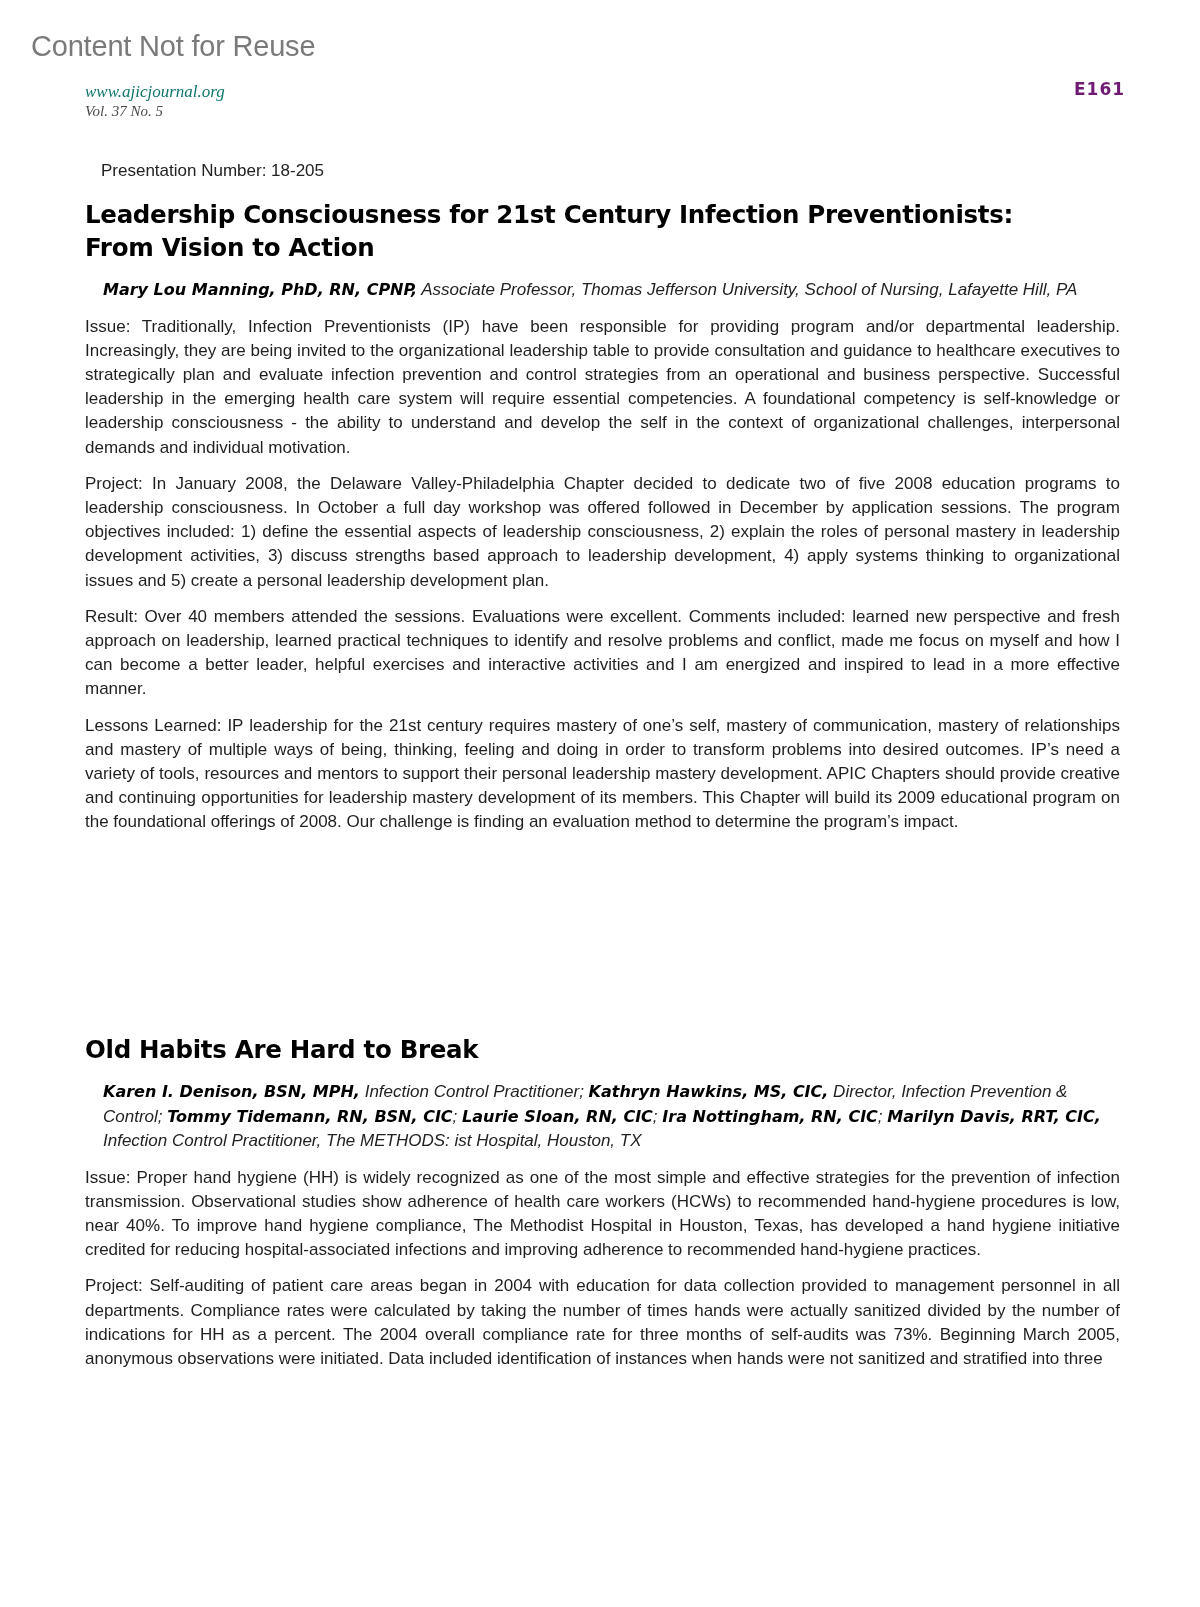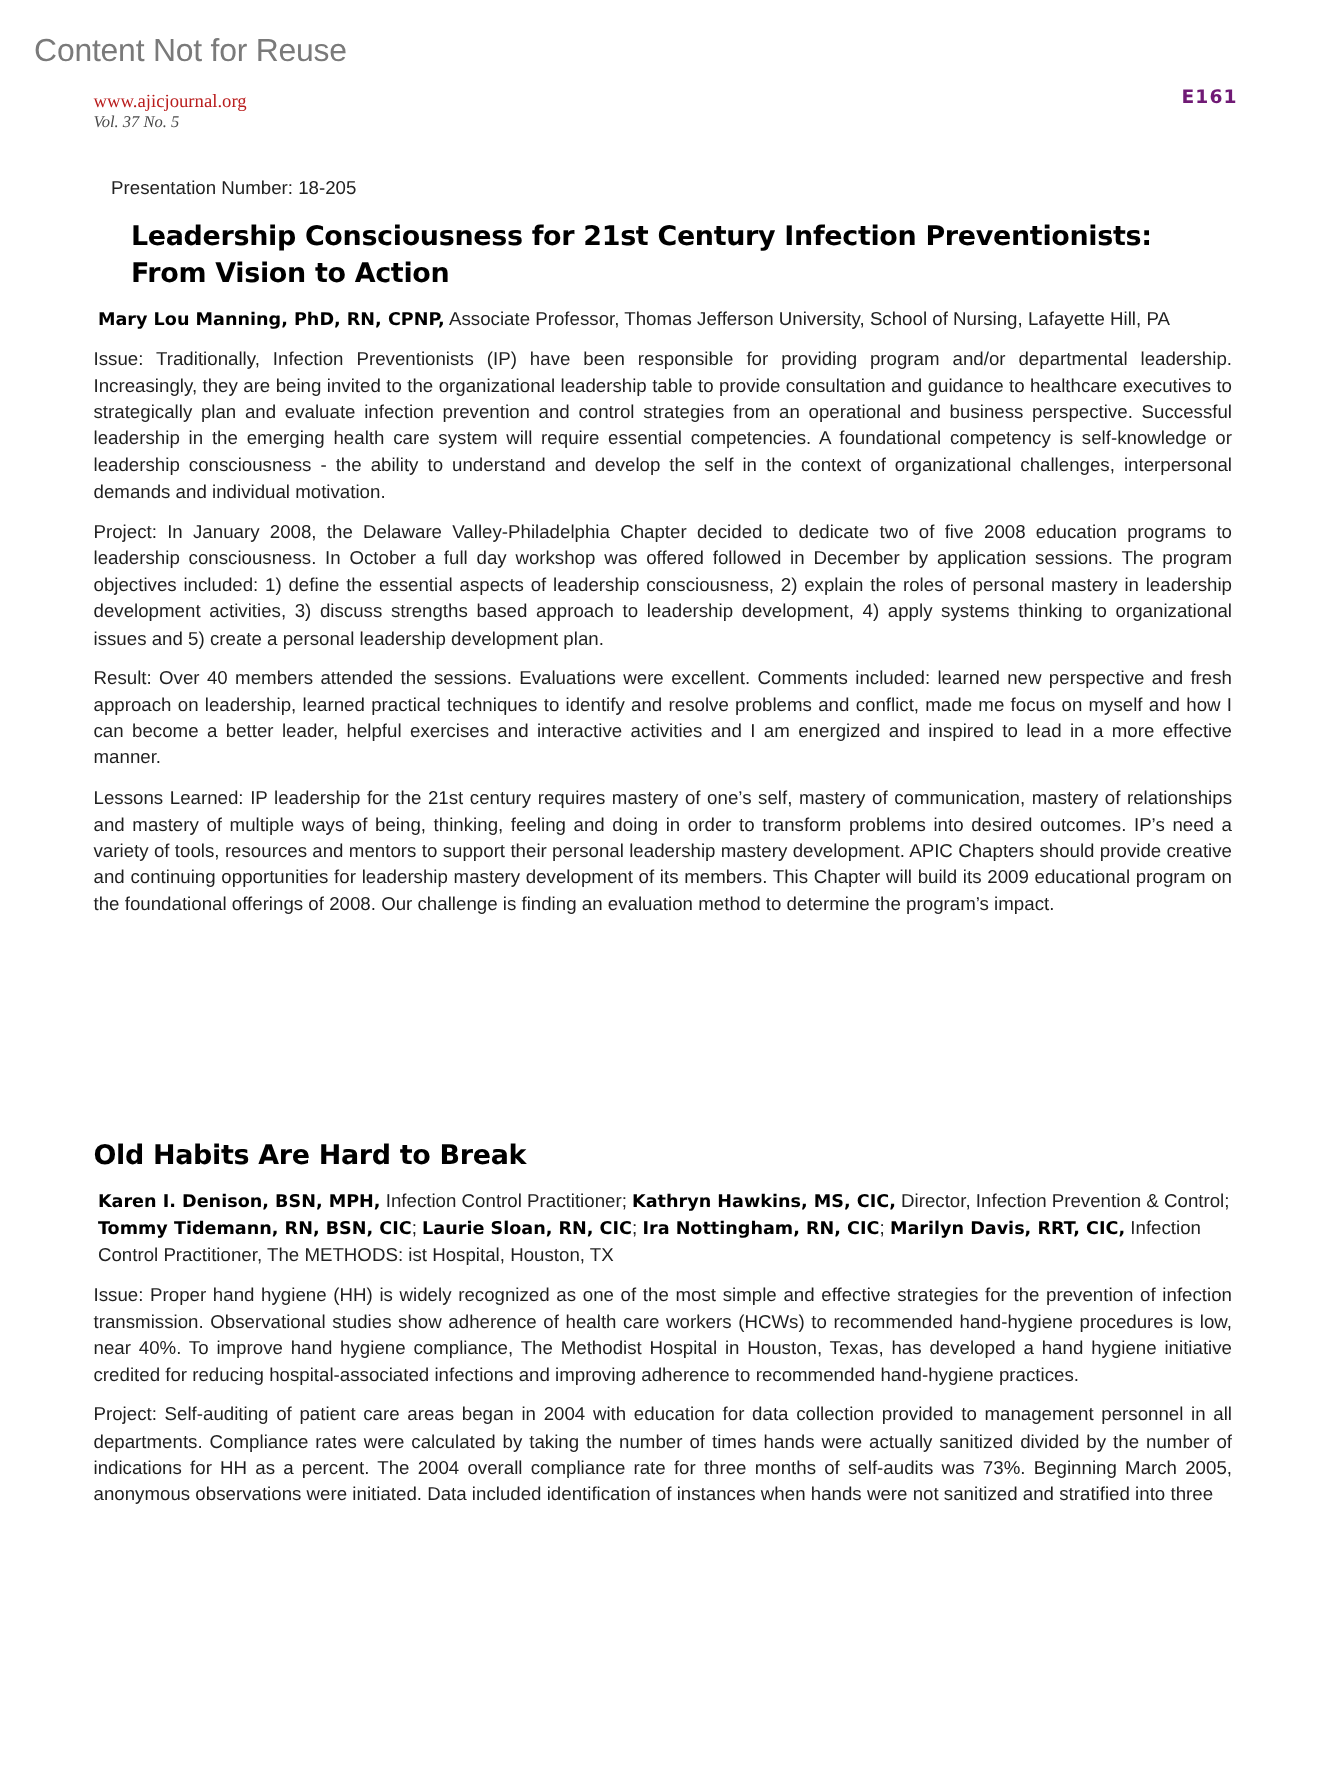--- a/index.html
+++ b/index.html
@@ -1,38 +1,38 @@
 <!DOCTYPE html>
 <html><head>
   <meta charset="utf-8">
   <style>
     html, body { margin: 0; padding: 0; background: #ffffff; }
     body { width: 1200px; height: 1607px; position: relative; overflow: hidden; font-family: "Liberation Sans", sans-serif; color: #1f1f1f; }
     .watermark { position: absolute; left: 31px; top: 30px; font-size: 29px; color: #7a7a7a; font-family: "Liberation Sans", sans-serif; letter-spacing: -0.2px; }
-    .journal-url { position: absolute; left: 85px; top: 82px; font-family: "Liberation Serif", serif; font-size: 17px; color: #b91c1c; }
+    .journal-url { position: absolute; left: 85px; top: 82px; font-family: "Liberation Serif", serif; font-style: italic; font-size: 17px; color: #0f766e; }
     .journal-vol { position: absolute; left: 85px; top: 103px; font-family: "Liberation Serif", serif; font-style: italic; font-size: 15px; color: #4a4a4a; }
     .page-num { position: absolute; left: 1074px; top: 79px; font-family: "DejaVu Sans", sans-serif; font-weight: bold; font-size: 17px; color: #701a75; letter-spacing: 1px; }
     .section { position: absolute; left: 85px; width: 1035px; }
     .pres-num { font-size: 17px; color: #222; margin: 16px; line-height: 22px; }
     .title { font-size: 24.5px; font-weight: bold; color: #000; margin: 6px 0 0 0; line-height: 33px; font-family: "DejaVu Sans", sans-serif; letter-spacing: -0.3px; }
-    .authors { font-size: 17px; line-height: 24.5px; margin: 14px 0 0 4px; color: #222; }
+    .authors { font-size: 17px; line-height: 24.5px; margin: 14px 0 0 18px; color: #222; font-style: italic; }
     .authors b { color: #000; font-family: "DejaVu Sans", sans-serif; font-size: 16px; }
     .para { font-size: 17px; line-height: 24.2px; margin: 12px 0 0 0; color: #1f1f1f; text-align: justify; }
   </style>
 </head>
 <body>
 
 <div class="watermark">Content Not for Reuse</div>
 <div class="journal-url">www.ajicjournal.org</div>
 <div class="journal-vol">Vol. 37 No. 5</div>
 <div class="page-num">E161</div>
 
 <div class="section" style="top:144px;">
   <p class="pres-num">Presentation Number: 18-205</p>
-  <h1 class="title" style="width:960px;margin-left:34px;">Leadership Consciousness for 21st Century Infection Preventionists: From Vision to Action</h1>
+  <h1 class="title" style="width:960px;">Leadership Consciousness for 21st Century Infection Preventionists: From Vision to Action</h1>
   <p class="authors">
     <b>Mary Lou Manning, PhD, RN, CPNP,</b><span> Associate Professor, Thomas Jefferson University, School of Nursing, Lafayette Hill, PA</span>
   </p>
   <p class="para">Issue: Traditionally, Infection Preventionists (IP) have been responsible for providing program and/or departmental leadership. Increasingly, they are being invited to the organizational leadership table to provide consultation and guidance to healthcare executives to strategically plan and evaluate infection prevention and control strategies from an operational and business perspective. Successful leadership in the emerging health care system will require essential competencies. A foundational competency is self-knowledge or leadership consciousness - the ability to understand and develop the self in the context of organizational challenges, interpersonal demands and individual motivation.</p>
   <p class="para">Project: In January 2008, the Delaware Valley-Philadelphia Chapter decided to dedicate two of five 2008 education programs to leadership consciousness. In October a full day workshop was offered followed in December by application sessions. The program objectives included: 1) define the essential aspects of leadership consciousness, 2) explain the roles of personal mastery in leadership development activities, 3) discuss strengths based approach to leadership development, 4) apply systems thinking to organizational issues and 5) create a personal leadership development plan.</p>
   <p class="para">Result: Over 40 members attended the sessions. Evaluations were excellent. Comments included: learned new perspective and fresh approach on leadership, learned practical techniques to identify and resolve problems and conflict, made me focus on myself and how I can become a better leader, helpful exercises and interactive activities and I am energized and inspired to lead in a more effective manner.</p>
   <p class="para">Lessons Learned: IP leadership for the 21st century requires mastery of one’s self, mastery of communication, mastery of relationships and mastery of multiple ways of being, thinking, feeling and doing in order to transform problems into desired outcomes. IP’s need a variety of tools, resources and mentors to support their personal leadership mastery development. APIC Chapters should provide creative and continuing opportunities for leadership mastery development of its members. This Chapter will build its 2009 educational program on the foundational offerings of 2008. Our challenge is finding an evaluation method to determine the program’s impact.</p>
 </div>
 
 <div class="section" style="top:1027px;">

